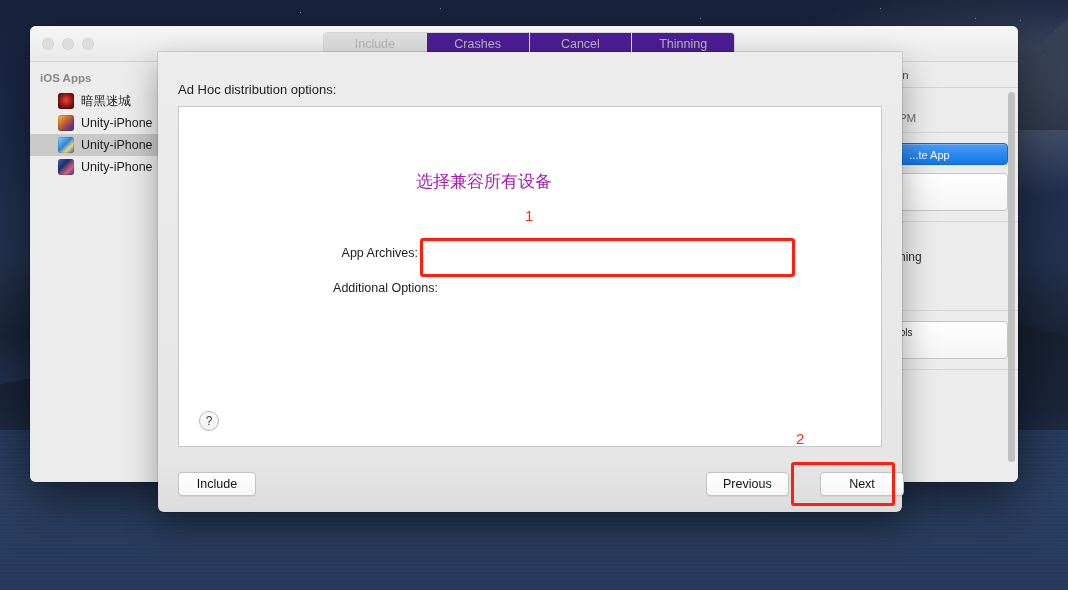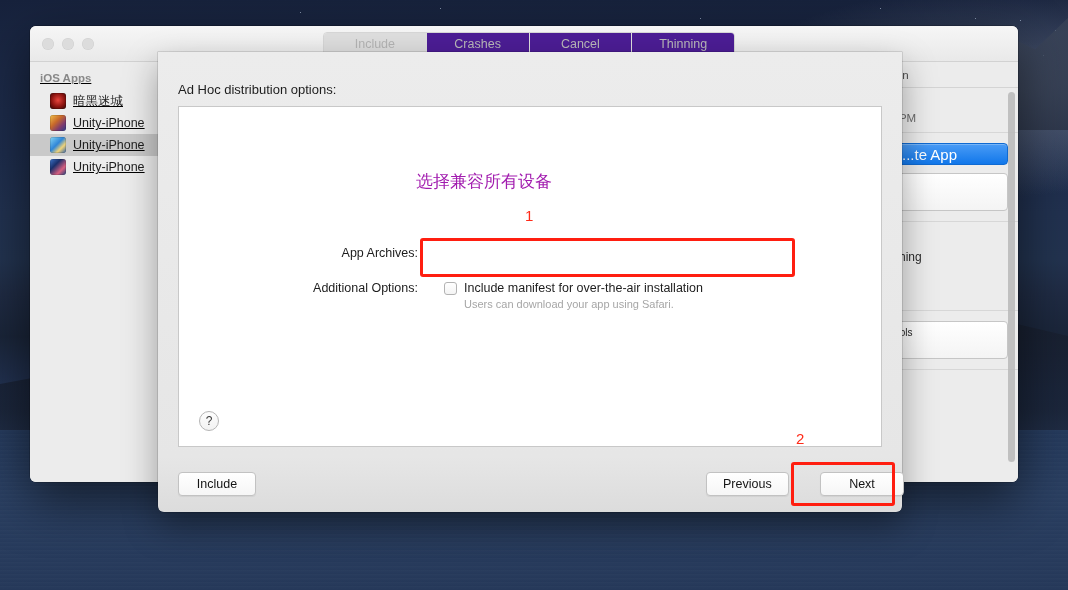--- a/index.html
+++ b/index.html
@@ -83,24 +83,24 @@
     border-right:1px solid #dedede;
   }
   .seg div:last-child { border-right:none; }
   .seg div.sel { background:#dedede; color:#b4b4b4; }
 
   
   #body { position:absolute; top:36px; left:0; right:0; bottom:0; display:flex; }
 
   #sidebar {
     width:130px; background:#ececec; border-right:1px solid #d0d0d0;
-    padding-top:8px; flex:0 0 130px;text-decoration:underline;
+    padding-top:8px; flex:0 0 130px;
   }
   .side-head { font-size:11.5px; color:#888; padding:2px 0 6px 10px; font-weight:600; }
-  .side-item { display:flex; align-items:center; height:22px; padding-left:20px; gap:7px; }
+  .side-item { display:flex; align-items:center; height:22px; padding-left:28px; gap:7px; }
   .side-item.sel { background:#c9c9c9; }
   .side-item .app-ico {
     width:16px; height:16px; border-radius:3px; flex:0 0 16px;
     box-shadow: inset 0 0 0 .5px rgba(0,0,0,.25);
   }
   .ico-a { background: radial-gradient(circle at 50% 45%, #e8453c 0%, #8d1410 55%, #2a0604 100%); }
   .ico-b { background: linear-gradient(135deg,#f2c14a 0%, #c96a2a 40%, #7e3a6e 70%, #2b3b86 100%); }
   .ico-c { background: linear-gradient(135deg,#86d7f5 0%, #2f86d8 45%, #f0d37a 70%, #2b5ea8 100%); }
   .ico-d { background: linear-gradient(135deg,#3e74c9 0%, #1a2f6b 35%, #d8607f 70%, #1b3f7a 100%); }
   .side-item .lbl { font-size:12.5px; color:#1d1d1d; white-space:nowrap; }
@@ -115,21 +115,21 @@
     height:26px; display:flex; align-items:center; padding-left:10px;
     font-size:11.5px; color:#4a4a4a; border-bottom:1px solid #d4d4d4;
     background:#ececec;
   }
   .insp-sec { padding:8px 10px; border-bottom:1px solid #d7d7d7; }
   .insp-title { font-size:12.5px; font-weight:700; color:#202020; }
   .insp-sub { font-size:11.5px; color:#6b6b6b; margin-top:2px; }
   .btn-blue {
     display:block; height:22px; line-height:22px; border-radius:4px; text-align:center;
     background: linear-gradient(180deg,#4a9cf6 0%, #1177ea 100%);
-    color:#fff; font-size:15px; border:1px solid #0f6ad2; margin:2px 0 8px 0;
+    color:#fff; font-size:11px; border:1px solid #0f6ad2; margin:2px 0 8px 0;
     box-shadow:0 1px 0 rgba(255,255,255,.25) inset;
   }
   .btn-white {
     display:block; height:38px; line-height:22px; border-radius:4px; text-align:left;
     background: linear-gradient(180deg,#ffffff 0%,#f4f4f4 100%);
     color:#1d1d1d; font-size:10px; border:1px solid #c6c6c6; margin:2px 0 2px 0;
   }
   .meta-line { font-size:12px; color:#2b2b2b; line-height:18px; white-space:nowrap; }
   .insp-scroll {
     position:absolute; right:3px; top:30px; width:7px; height:370px;
@@ -300,29 +300,22 @@
 
 <div class="ann-text" style="left:416px; top:170px;">选择兼容所有设备</div>
 <div class="ann-num" style="left:525px; top:207px;">1</div>
 
 <div class="form-row" style="left:308px; top:246px; gap:10px;">
   <span class="form-label" style="width:110px;">App Archives:</span>
 </div>
 
 <div class="ann-box" style="left:420px; top:238px; width:375px; height:39px;"></div>
 
-<div class="form-row" style="left:308px; top:281px; gap:26px; align-items:flex-start;">
+<div class="form-row" style="left:328px; top:281px; gap:0; align-items:center;">
   <span class="form-label" style="width:110px; line-height:15px;">Additional Options:</span>
-  <span style="display:flex; flex-direction:column;">
-    <span style="display:flex; align-items:center;">
-      <span class="cbox"></span>
-      <span class="cb-label">Include manifest for over-the-air installation</span>
-    </span>
-    <span class="cb-help" style="margin-left:20px; margin-top:3px;">Users can download your app using Safari.</span>
-  </span>
 </div>
 
 <div class="help-btn" style="left:199px; top:411px;">?</div>
 
 <div class="ann-num" style="left:796px; top:430px;">2</div>
 
 <div class="pbtn" style="position:absolute; left:178px; top:472px;">Include</div>
 <div class="pbtn" style="position:absolute; left:706px; top:472px;">Previous</div>
 <div class="pbtn" style="position:absolute; left:820px; top:472px; min-width:84px;">Next</div>
 

